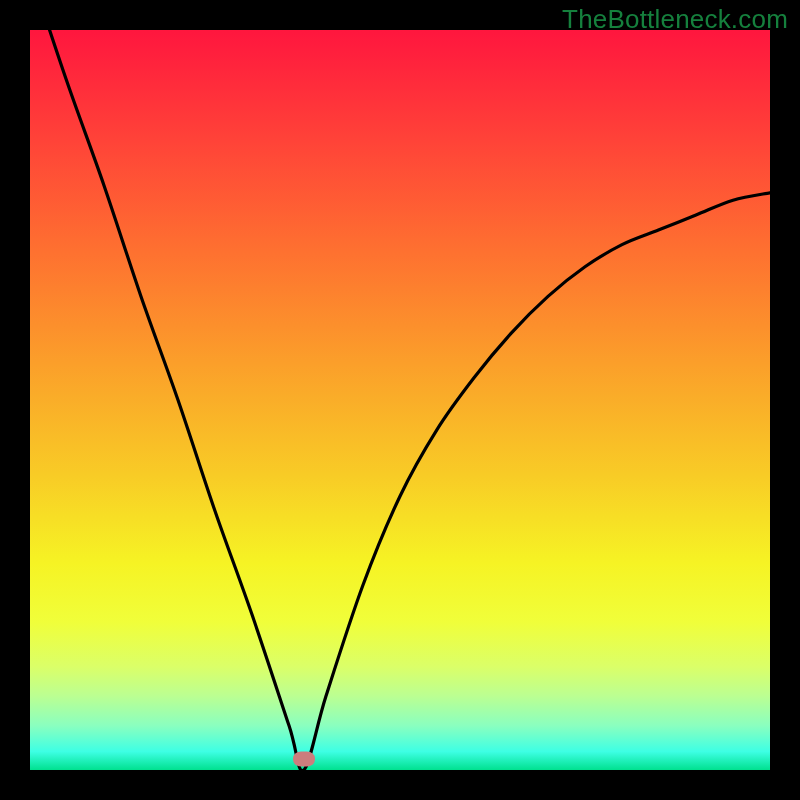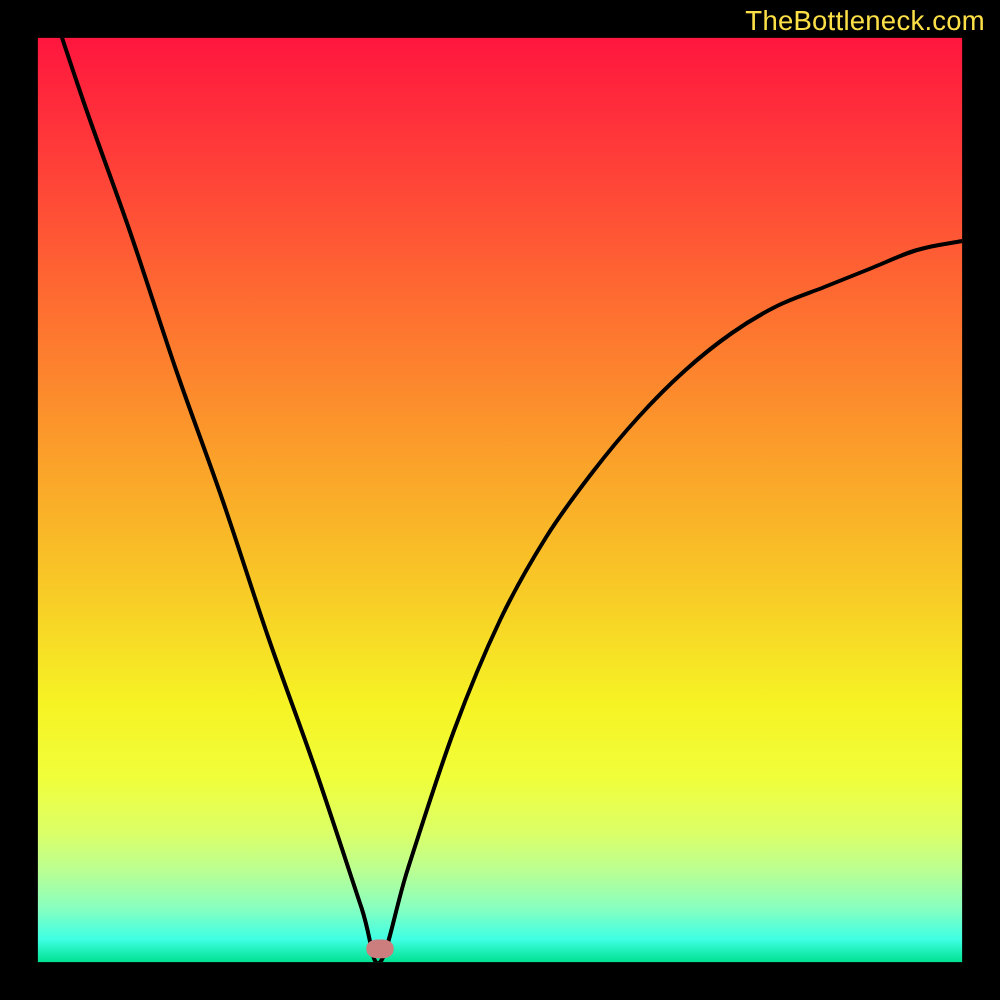--- a/index.html
+++ b/index.html
@@ -14,22 +14,22 @@
   .frame {
     position: relative;
     width: 800px;
     height: 800px;
     background: #000;
   }
   .watermark {
     position: absolute;
     top: 4px;
     right: 12px;
-    color: #fde047;
-    font-size: 22px;
+    color: #15803d;
+    font-size: 26px;
     letter-spacing: 0.2px;
     font-weight: 400;
     z-index: 5;
   }
   .plot-area {
     position: absolute;
     left: 30px;
     top: 30px;
     width: 740px;
     height: 740px;

